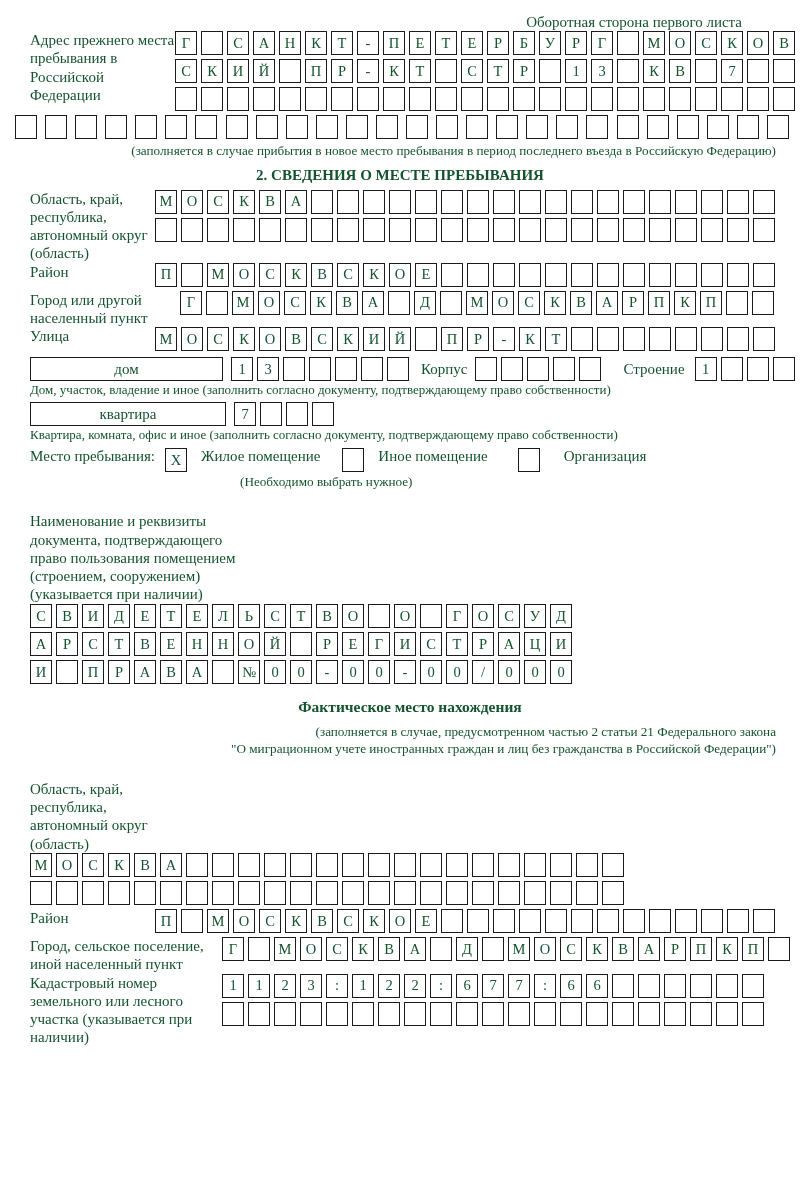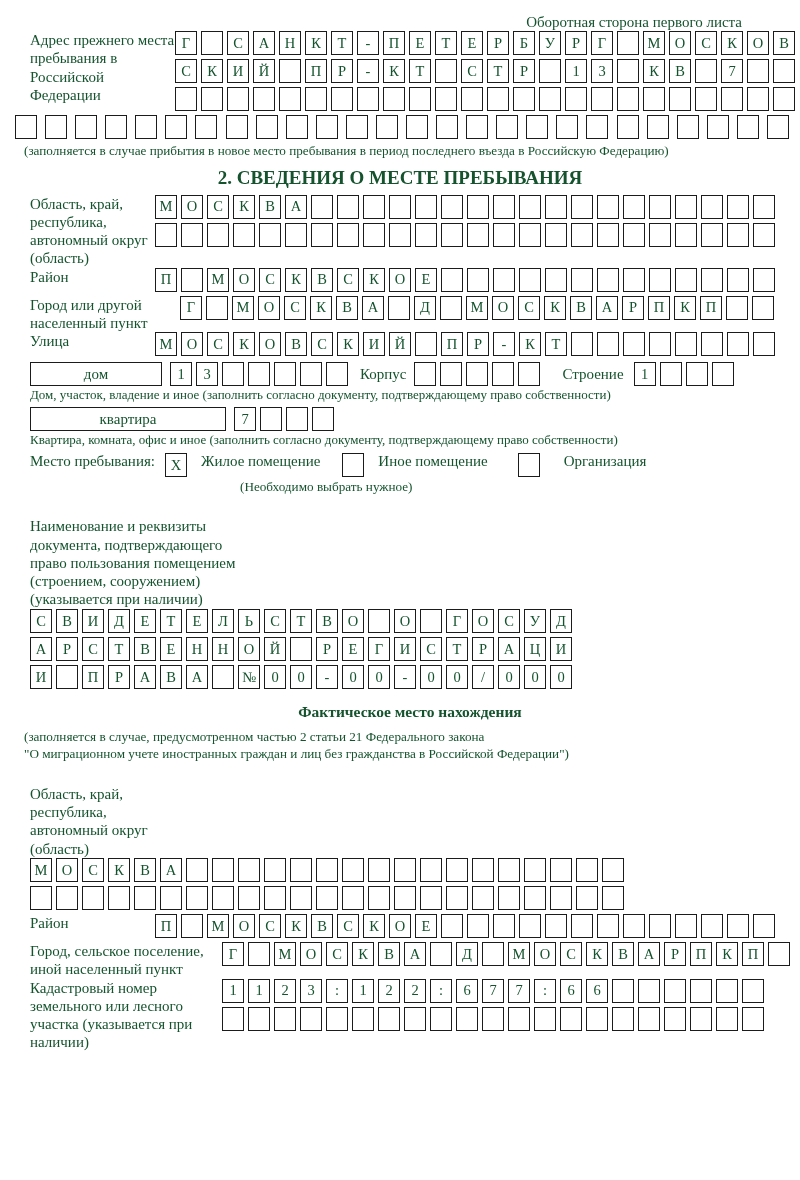--- a/index.html
+++ b/index.html
@@ -6,22 +6,22 @@
   .page{width:800px;height:1180px;box-sizing:border-box;font-family:"Liberation Serif",serif;color:#14532d;overflow:hidden;background:#fff;}
   .note{text-align:right;padding:14px 58px 0 0;font-size:15px;}
   .field{display:flex;margin-left:30px;align-items:flex-start;}
   .flabel{flex:none;font-size:15px;line-height:1.22;}
   .w145{width:145px}.w125{width:125px}.w150{width:150px}.w192{width:192px}.w213{width:213px}
   .grids{flex:none;}
   .grid{display:flex;gap:4px;margin-bottom:4px;}
   .cell{flex:none;box-sizing:border-box;width:22px;height:24px;border:1.8px solid #1b1b1b;display:flex;align-items:center;justify-content:center;font-size:14.5px;line-height:1;}
   .grid-full{margin-left:15px;width:774px;justify-content:space-between;}
   .caption{font-size:13px;margin:1px 0 0 30px;}
-  .caption-center{text-align:left;font-size:13.2px;margin:3px 24px 0 24px;line-height:1.25;}
-  .sec-title{text-align:center;font-weight:bold;font-size:19px;margin:7px 0 6px 0;}
+  .caption-center{text-align:right;font-size:13.2px;margin:3px 24px 0 24px;line-height:1.25;}
+  .sec-title{text-align:center;font-weight:bold;font-size:15px;margin:7px 0 6px 0;}
   .sub-title{text-align:center;font-weight:bold;font-size:15.5px;margin:10px 0 8px 0;padding-left:20px;}
   .wbox{flex:none;box-sizing:border-box;border:1.8px solid #1b1b1b;height:24px;display:flex;align-items:center;justify-content:center;font-size:15px;}
   .inline-line{display:flex;align-items:center;margin:2px 0 0 30px;}
   .inline-line .grid{margin-bottom:0;}
   .ilbl{flex:none;font-size:15px;}
   .lbl-korpus{margin:0 8px 0 12px;}
   .lbl-stroenie{margin:0 10px 0 22px;}
   .gap8{margin-left:8px;}
   .stay{display:flex;margin:5px 0 0 30px;font-size:15px;}
   .stay-lbl{margin-right:10px;}
@@ -296,21 +296,21 @@
         <span class="cell"></span>
         <span class="cell"></span>
         <span class="cell"></span>
         <span class="cell"></span>
         <span class="cell"></span>
         <span class="cell"></span>
       </div>
   </div>
 
   <div class="inline-line">
-    <div class="wbox" style="width:132px">дом</div>
+    <div class="wbox" style="width:193px">дом</div>
     <div class="grid gap8">
         <span class="cell">1</span>
         <span class="cell">3</span>
         <span class="cell"></span>
         <span class="cell"></span>
         <span class="cell"></span>
         <span class="cell"></span>
         <span class="cell"></span>
       </div>
     <div class="ilbl lbl-korpus">Корпус</div>

